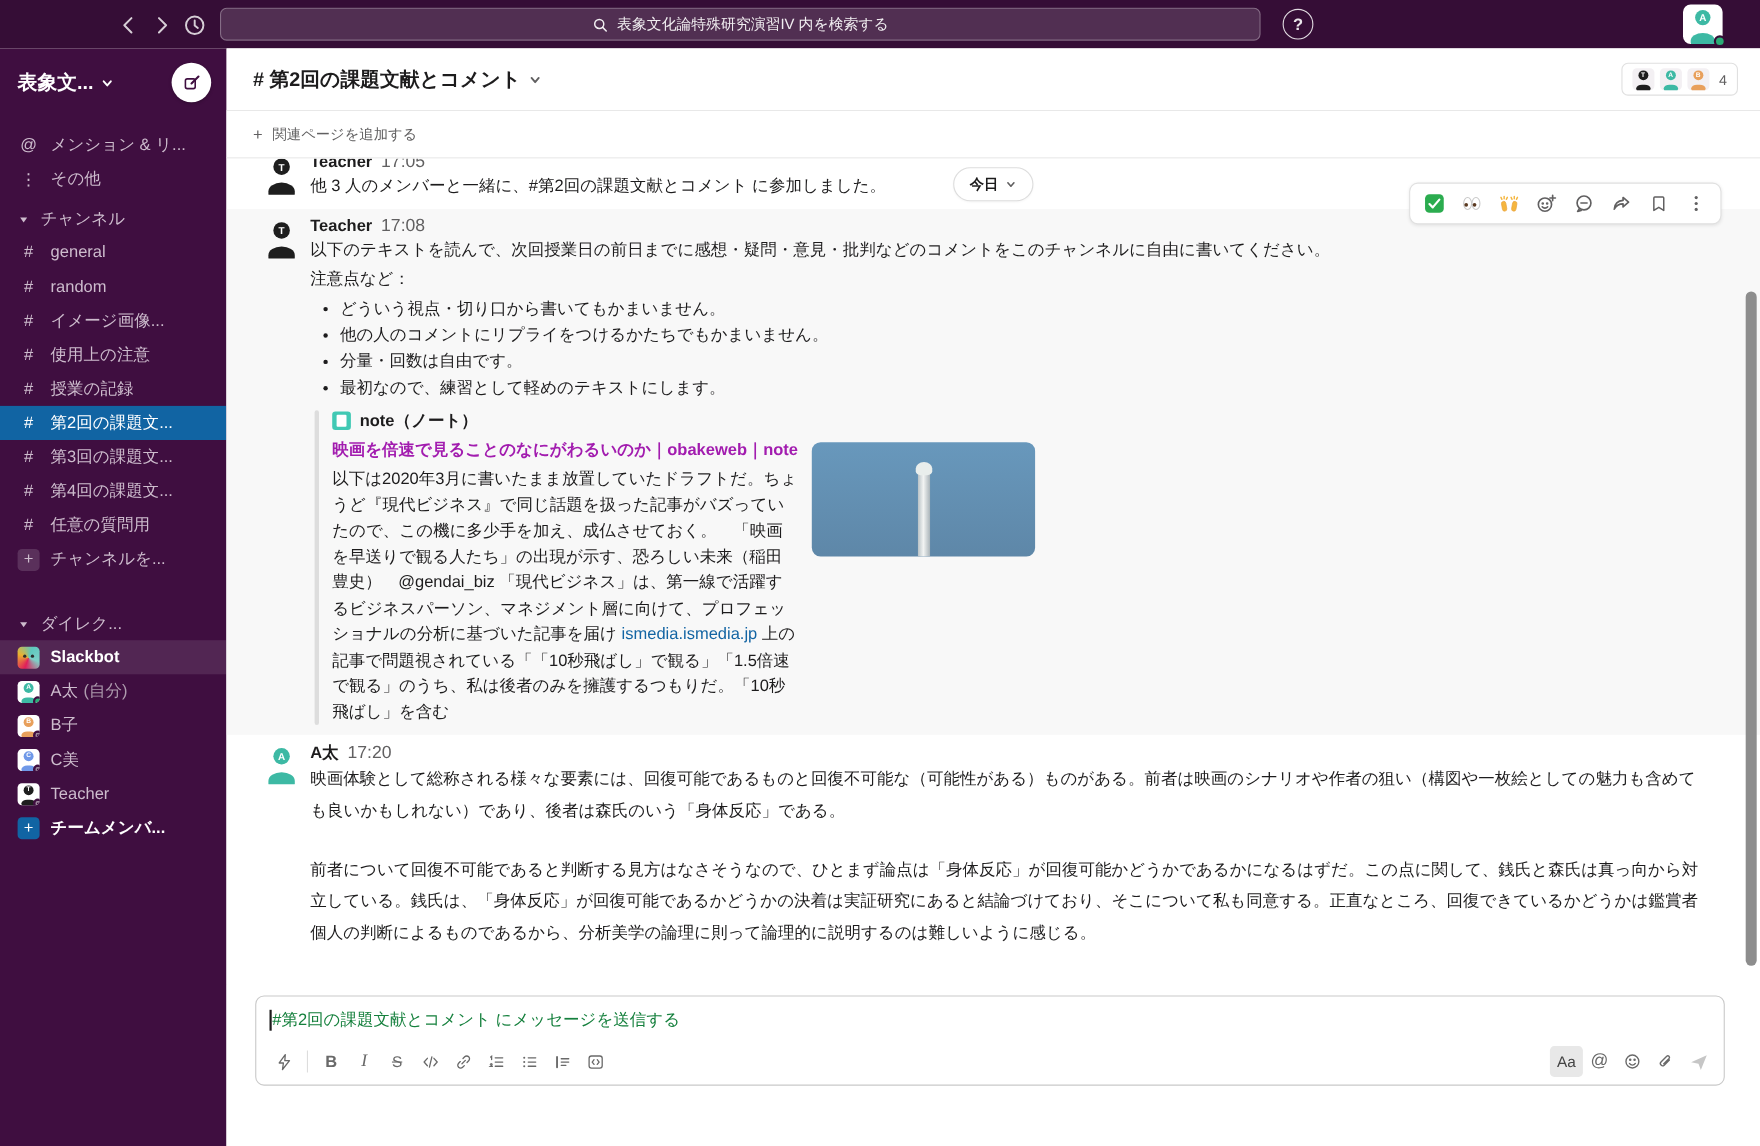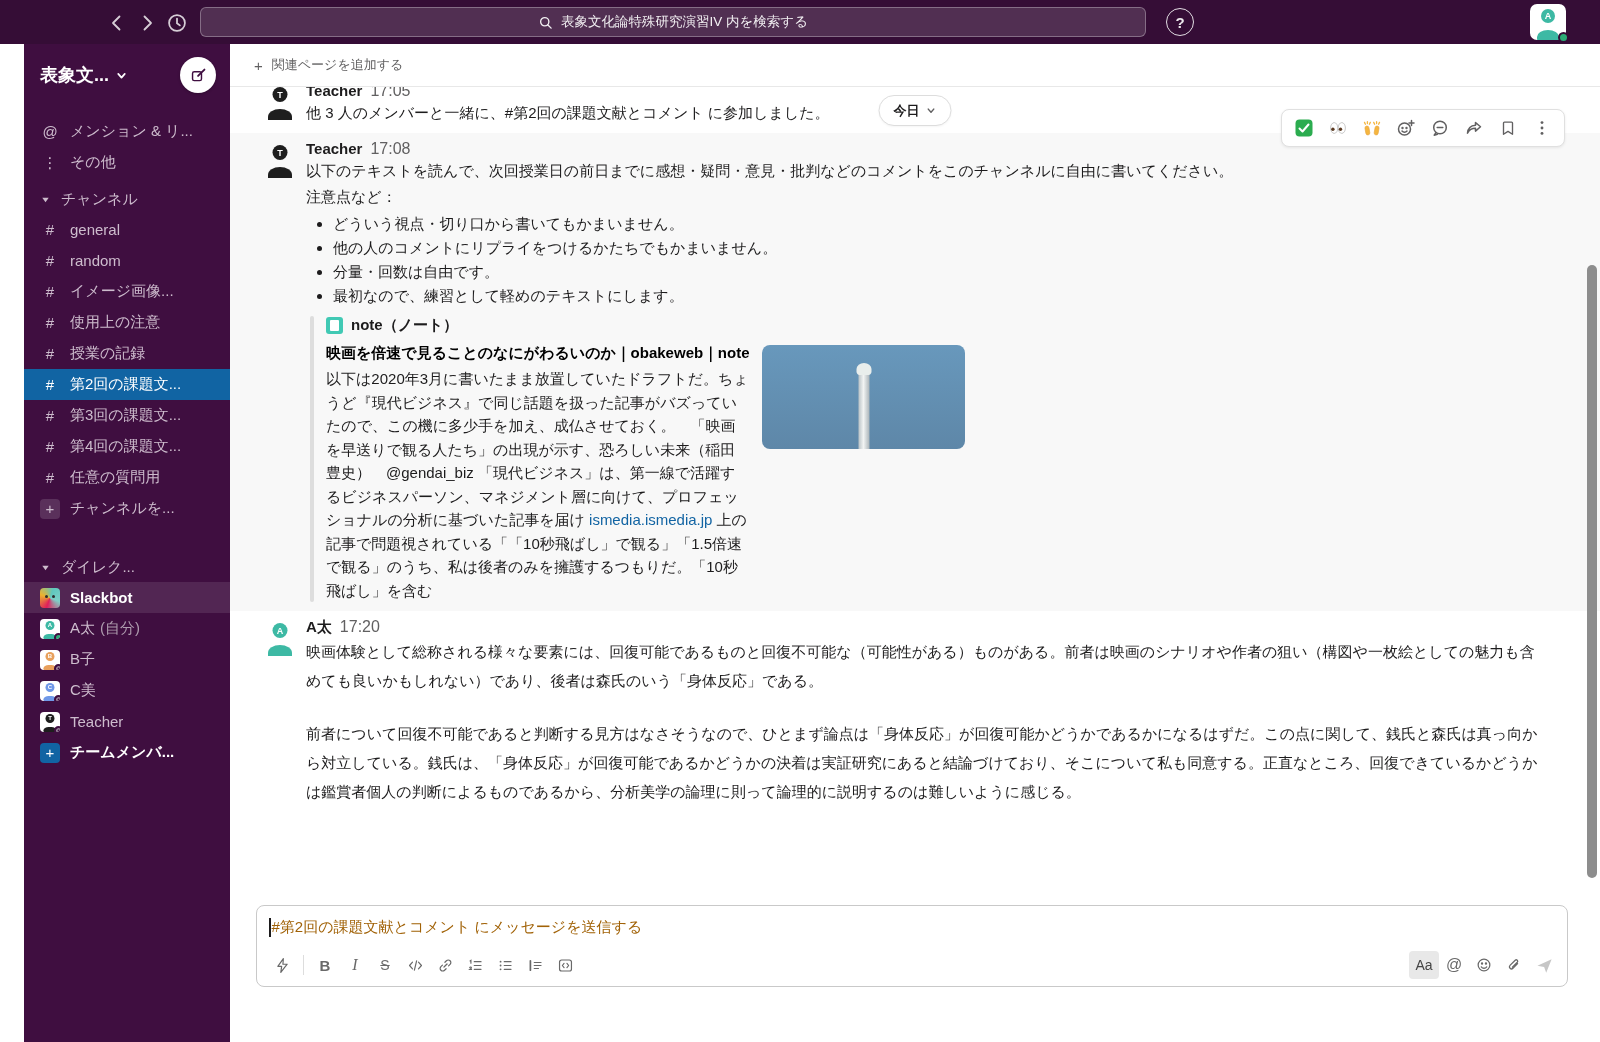--- a/index.html
+++ b/index.html
@@ -19,21 +19,21 @@
   .tb-avatar .presence { right:-3px; bottom:-3px; width:11px; height:11px; background:#2BAC76; border:2px solid #350D36; }
 
   
   .person { position:relative; overflow:hidden; display:block; }
   .person .p-head { position:absolute; left:50%; transform:translateX(-50%); border-radius:50%; color:#fff; font-weight:bold; display:flex; align-items:center; justify-content:center; background:var(--c); }
   .person .p-body { position:absolute; left:50%; transform:translateX(-50%); border-radius:50% 50% 6px 6px; background:var(--c); }
   .tb-avatar .person { width:36px; height:36px; border-radius:7px; }
   .tb-avatar .p-head { top:5px; width:14px; height:14px; font-size:9px; }
   .tb-avatar .p-body { bottom:-4px; width:22px; height:14px; }
 
-  .shell { flex:1; display:flex; min-height:0;margin-left:24px; }
+  .shell { flex:1; display:flex; min-height:0; }
 
   
   .sidebar { flex:0 0 206px; background:#3F0E40; color:#CDBCCD; display:flex; flex-direction:column; overflow:hidden; }
   .ws-header { flex:0 0 62px; display:flex; align-items:center; padding:0 14px 0 16px; }
   .ws-name { color:#fff; font-weight:bold; font-size:18px; white-space:nowrap; }
   .ws-chev { margin-left:6px; color:#fff; }
   .compose-btn { margin-left:auto; width:36px; height:36px; border-radius:50%; background:#fff; color:#3F0E40; display:flex; align-items:center; justify-content:center; cursor:pointer; box-shadow:0 1px 3px rgba(0,0,0,.25); }
   .side-scroll { flex:1; padding-top:10px; overflow:hidden; }
   .side-item { height:31px; display:flex; align-items:center; padding:0 10px 0 16px; gap:0; font-size:15px; color:#CDBCCD; cursor:pointer; white-space:nowrap; }
   .s-icon { width:20px; flex:0 0 20px; display:flex; align-items:center; justify-content:center; font-size:15px; margin-right:10px; color:#CDBCCD; }
@@ -97,30 +97,30 @@
   .hover-toolbar { position:absolute; top:22px; right:35px; height:38px; background:#fff; border:1px solid #E0E0E0; border-radius:8px; display:flex; align-items:center; padding:0 6px; gap:2px; box-shadow:0 1px 3px rgba(0,0,0,.08); z-index:7; }
   .ht-btn { width:32px; height:30px; border-radius:5px; display:flex; align-items:center; justify-content:center; color:#616061; cursor:pointer; }
 
   
   .card { display:flex; gap:12px; margin:8px 0 2px 4px; }
   .card-bar { flex:0 0 4px; border-radius:4px; background:#DDDDDD; }
   .card-body { width:436px; padding-left:12px; margin-left:-12px; }
   .card-provider { display:flex; align-items:center; gap:8px; font-size:15px; font-weight:bold; }
   .note-icon { width:17px; height:17px; border-radius:3px; background:#41C9B4; position:relative; }
   .note-icon::after { content:""; position:absolute; left:4px; top:3px; width:9px; height:11px; background:#fff; border-radius:1px; }
-  .card-title { display:block; font-size:15px; font-weight:bold; color:#000000; line-height:25px; margin:5px 0 2px; cursor:pointer; }
+  .card-title { display:block; font-size:15px; font-weight:bold; color:#a21caf; line-height:25px; margin:5px 0 2px; cursor:pointer; }
   .card-desc { font-size:15px; line-height:23.5px; }
   .thumb { width:203px; height:104px; border-radius:8px; margin-top:29px; background:linear-gradient(180deg,#6898BC,#5E87A8); position:relative; overflow:hidden; flex:0 0 203px; cursor:pointer; }
   .tower { position:absolute; left:50%; transform:translateX(-50%); top:26px; bottom:0; width:11px; background:linear-gradient(90deg,#b9c2c6,#f2f4f3 45%,#aab4b9); }
   .tower::before { content:""; position:absolute; top:-8px; left:-2px; width:15px; height:12px; border-radius:50% 50% 30% 30%; background:#E9EEEC; }
 
   
   .composer-wrap { flex:0 0 147px; padding:10px 32px 0 26px; background:#fff; }
   .composer { border:1px solid #C9C9C9; border-radius:8px; overflow:hidden; }
-  .composer-input { padding:12px 12px 10px; display:flex; align-items:flex-end; font-size:15px; color:#a16207; cursor:text; }
+  .composer-input { padding:12px 12px 10px; display:flex; align-items:flex-end; font-size:15px; color:#15803d; cursor:text; }
   .caret-bar { width:1.5px; height:19px; background:#1D1C1D; margin-right:1px; }
   .composer-tools { display:flex; align-items:center; padding:4px 8px 7px 10px; color:#696969; }
   .ct-btn { width:30px; height:28px; border-radius:4px; display:flex; align-items:center; justify-content:center; cursor:pointer; color:#696969; font-size:14px; }
   .ct-btn.b { font-weight:bold; font-size:15px; }
   .ct-btn.i { font-style:italic; font-family:"Liberation Serif",serif; font-size:16px; }
   .ct-btn.s { text-decoration:line-through; font-size:14px; }
   .ct-sep { width:1px; height:20px; background:#DDD; margin:0 6px; }
   .ct-right { margin-left:auto; display:flex; align-items:center; }
   .ct-btn.active { background:#E8E8E8; color:#444; }
   .ct-btn.send { color:#C6C6C6; }
@@ -295,20 +295,43 @@
           <span>Teacher</span>
         </div>
         <div class="side-item">
           <span class="plus-box blue">+</span>
           <span class="bold">チームメンバ...</span>
         </div>
       </div>
     </aside>
 
     <main class="main">
+      <div class="ch-header">
+        <span class="ch-title">
+          <span># 第2回の課題文献とコメント</span>
+          <svg width="13" height="13" viewBox="0 0 12 12" fill="none" stroke="#616061" stroke-width="1.6" stroke-linecap="round" stroke-linejoin="round">
+              <path d="M3 4.5 L6 8 L9 4.5"></path>
+            </svg>
+        </span>
+        <span class="member-pill">
+          <span class="mini person" style="--c:#1E1E1E">
+              <span class="p-head">T</span>
+              <span class="p-body"></span>
+            </span>
+          <span class="mini person" style="--c:#3DB9A4">
+              <span class="p-head">A</span>
+              <span class="p-body"></span>
+            </span>
+          <span class="mini person" style="--c:#E8A05C">
+              <span class="p-head">B</span>
+              <span class="p-body"></span>
+            </span>
+          <span class="member-count">4</span>
+        </span>
+      </div>
 
       <div class="bookmarks">
         <span style="font-size:15px;">+</span>
         <span>関連ページを追加する</span>
       </div>
 
       <div class="messages">
         <div class="date-pill">
           <span>今日</span>
           <svg width="11" height="11" viewBox="0 0 12 12" fill="none" stroke="#616061" stroke-width="1.6" stroke-linecap="round" stroke-linejoin="round">

